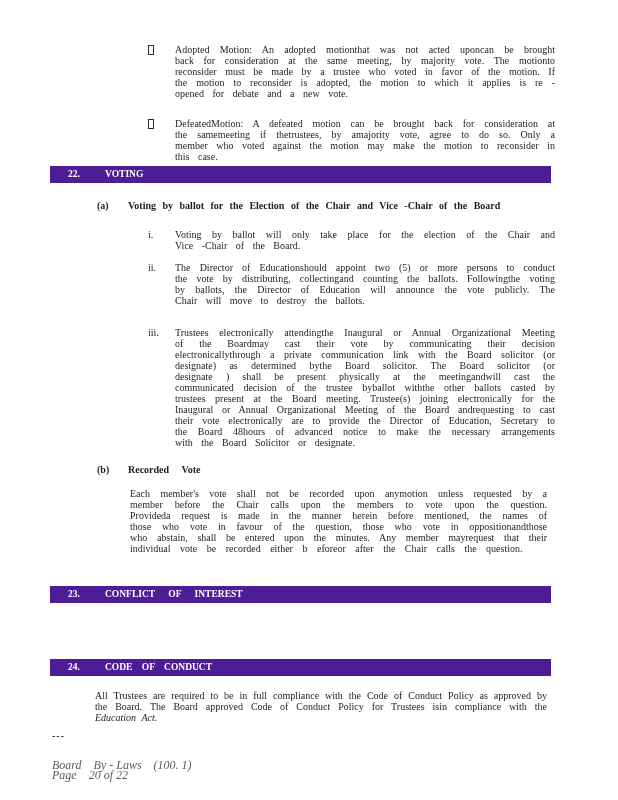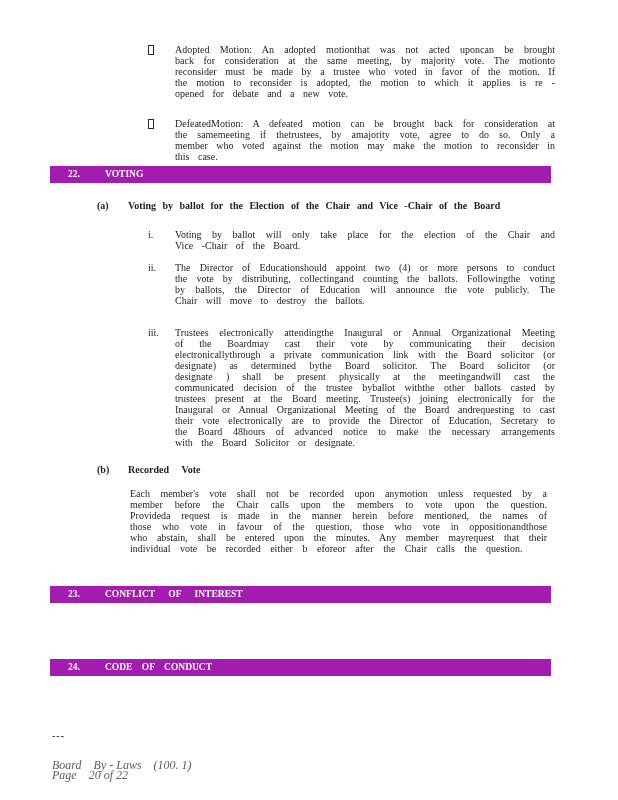--- a/index.html
+++ b/index.html
@@ -23,21 +23,21 @@
   .list-item{position:absolute;left:148px;width:407px;}
   .marker{position:absolute;left:0;top:0;font-size:10px;line-height:11px;}
   .marker-box{
     display:inline-block;width:4px;height:8px;
     border:1px solid #2a2a2a;margin-top:1px;
   }
   .item-text{margin-left:27px;}
   
   .bar{
     position:absolute;left:50px;width:501px;height:17px;
-    background:#a21caf;color:#ffffff;
+    background:#4c1d95;color:#ffffff;
     font-weight:bold;font-size:9.5px;line-height:17px;
   }
   .bar .bnum{position:absolute;left:18px;}
   .bar .btitle{position:absolute;left:55px;white-space:pre;}
   .bar-conflict .btitle{word-spacing:11px;text-align:right;}
   .bar-conduct .btitle{word-spacing:7px;}
   
   .letter-head{position:absolute;left:97px;width:460px;font-weight:bold;font-size:10px;line-height:11px;}
   .letter-label{position:absolute;left:0;font-weight:bold;}
   .letter-title{margin-left:31px;word-spacing:4px;}
@@ -76,21 +76,21 @@
     <div class="letter-title">Voting by ballot for the Election of the Chair and Vice -Chair of the Board</div>
   </div>
 
   <div class="list-item body-text" style="top:221px">
     <span class="marker">i.</span>
     <div class="item-text">Voting by ballot will only take place for the election of the Chair and Vice -Chair of the Board.</div>
   </div>
 
   <div class="list-item body-text" style="top:254px">
     <span class="marker">ii.</span>
-    <div class="item-text">The Director of Educationshould appoint two (4) or more persons to conduct the vote by distributing, collectingand counting the ballots. Followingthe voting by ballots, the Director of Education will announce the vote publicly. The Chair will move to destroy the ballots.</div>
+    <div class="item-text">The Director of Educationshould appoint two (5) or more persons to conduct the vote by distributing, collectingand counting the ballots. Followingthe voting by ballots, the Director of Education will announce the vote publicly. The Chair will move to destroy the ballots.</div>
   </div>
 
   <div class="list-item body-text" style="top:319px">
     <span class="marker">iii.</span>
     <div class="item-text">Trustees electronically attendingthe Inaugural or Annual Organizational Meeting of the Boardmay cast their vote by communicating their decision electronicallythrough a private communication link with the Board solicitor (or designate) as determined bythe Board solicitor. The Board solicitor (or designate ) shall be present physically at the meetingandwill cast the communicated decision of the trustee byballot withthe other ballots casted by trustees present at the Board meeting. Trustee(s) joining electronically for the Inaugural or Annual Organizational Meeting of the Board andrequesting to cast their vote electronically are to provide the Director of Education, Secretary to the Board 48hours of advanced notice to make the necessary arrangements with the Board Solicitor or designate.</div>
   </div>
 
   <div class="letter-head" style="top:456px">
     <span class="letter-label">(b)</span>
     <div class="letter-title b-title">Recorded Vote</div>
@@ -102,20 +102,23 @@
     <span class="bnum">23.</span>
     <span class="btitle">CONFLICT OF INTEREST</span>
   </div>
 
 
   <div class="bar bar-conduct" style="top:651px">
     <span class="bnum">24.</span>
     <span class="btitle">CODE OF CONDUCT</span>
   </div>
 
+  <div class="abs body-text sec-para" style="top:682px">
+    <span>All Trustees are required to be in full compliance with the Code of Conduct Policy as approved by the Board. The Board approved Code of Conduct Policy for Trustees isin compliance with the </span><span class="it">Education Act.</span>
+  </div>
 
   <div class="dashes">---</div>
   <div class="footer">
     <div class="fline">Board    By - Laws    (100. 1)</div>
     <div class="fline">Page    20 of 22</div>
   </div>
 
 </div>
 
 </body></html>

